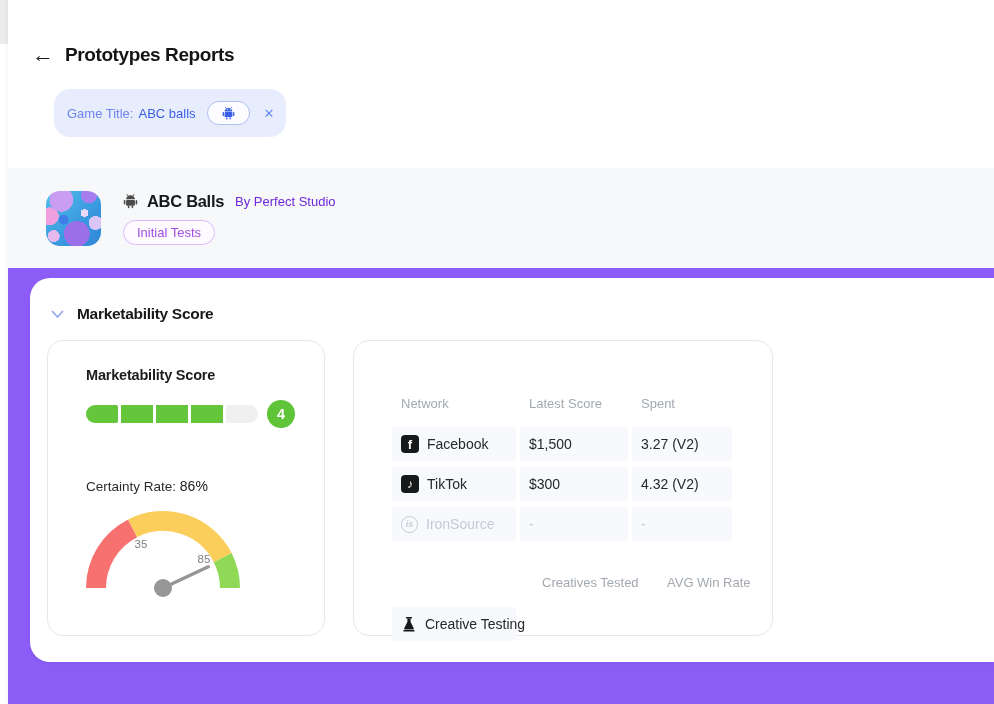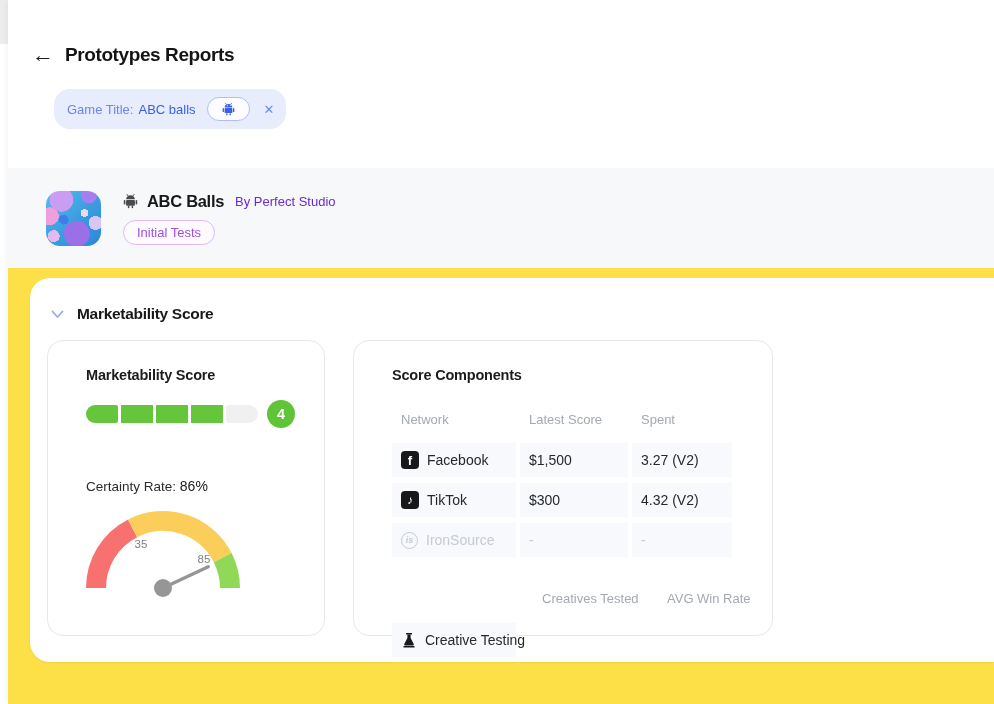--- a/index.html
+++ b/index.html
@@ -13,21 +13,21 @@
   .panel { position:absolute; left:8px; top:0; right:0; bottom:0; background:#fff;
            box-shadow:-1px 0 6px rgba(0,0,0,0.05); z-index:1; }
 
   
   .top-header { padding:44px 0 0 24px; background:#fff; height:168px; }
   .title-row { display:flex; align-items:center; gap:11px; }
   .back-arrow { font-size:22px; color:#1c1c1e; cursor:pointer; line-height:1; font-weight:400;
                 display:inline-flex; width:22px; justify-content:center; }
   .page-title { font-size:19px; font-weight:700; letter-spacing:-0.4px; color:#141416; }
 
-  .filter-chip { margin:23px 0 0 22px; display:inline-flex; align-items:center; height:40px;
+  .filter-chip { margin:23px 0 0 22px; display:inline-flex; align-items:center; height:48px;
                  background:#e7edfc; border-radius:16px; padding:0 12px 0 13px; gap:5px; }
   .chip-label { font-size:13px; color:#6d85ec; }
   .chip-value { font-size:13px; color:#3a5fe5; font-weight:500; }
   .chip-platform { display:inline-flex; align-items:center; justify-content:center; width:43px; height:24px;
                    background:#fdfdff; border:1px solid #aebff2; border-radius:13px; margin-left:6px; cursor:pointer; }
   .chip-platform svg { width:13px; height:14px; }
   .chip-close { font-size:13px; color:#6b8cf0; margin-left:9px; cursor:pointer; }
 
   
   .game-band { height:100px; background:#f7f8f9; display:flex; align-items:center; padding-left:38px; }
@@ -44,21 +44,21 @@
       linear-gradient(135deg, #55c0ec 0%, #3b9be0 55%, #2e86d8 100%); }
   .game-info { margin-left:22px; }
   .game-title-row { display:flex; align-items:center; gap:9px; }
   .game-platform svg { width:15px; height:16px; display:block; }
   .game-title { font-size:16.5px; font-weight:700; letter-spacing:-0.3px; color:#17181a; }
   .game-byline { font-size:13px; color:#6d28d9; margin-left:2px; }
   .stage-badge { display:inline-block; margin-top:9px; font-size:13px; color:#a04fe0;
                  border:1px solid #ddb9fa; background:#fdfbff; border-radius:13px; padding:4px 13px; }
 
   
-  .content { background:#fde047; height:436px; padding:10px 0 16px 22px; }
+  .content { background:#8b5cf6; height:436px; padding:10px 0 16px 22px; }
   .section-container { background:#fff; border-radius:20px 0 0 20px; height:384px;
                        box-shadow:0 1px 3px rgba(16,24,40,0.05); padding:27px 0 0 17px; }
   .section-header { display:flex; align-items:center; gap:13px; margin-left:4px; }
   .chevron { cursor:pointer; display:inline-flex; }
   .chevron svg { width:13px; height:9px; }
   .section-title { font-size:15.5px; font-weight:700; letter-spacing:-0.3px; color:#17181a; }
 
   .cards-row { display:flex; margin-top:17px; align-items:flex-start; }
   .card { background:#fff; border:1px solid #e7e7e9; border-radius:16px; height:296px; }
   .card-title { font-size:14.5px; font-weight:700; letter-spacing:-0.2px; color:#1c1c1e; }
@@ -191,21 +191,20 @@
               <path d="M 140.7 55.6 A 67 67 0 0 1 148 86" stroke="#90D957" stroke-width="20" fill="none"></path>
               <text x="59" y="46" font-size="11.5" fill="#7d7f82" text-anchor="middle">35</text>
               <text x="122" y="61" font-size="11.5" fill="#7d7f82" text-anchor="middle">85</text>
               <line id="gauge-needle" x1="81" y1="86" x2="131" y2="86" stroke="#969696" stroke-width="3.4" stroke-linecap="round" transform="rotate(-25.19999999999999 81 86)"></line>
               <circle cx="81" cy="86" r="9" fill="#969696"></circle>
             </svg>
           </div>
         </div>
 
         <div class="card components-card">
-          <div class="card-title">Score Components</div>
 
           <div class="score-table">
             <div class="t-row t-head">
               <div class="t-cell">Network</div>
               <div class="t-cell">Latest Score</div>
               <div class="t-cell">Spent</div>
             </div>
 
             <div class="t-row t-body-row">
               <div class="t-cell">

